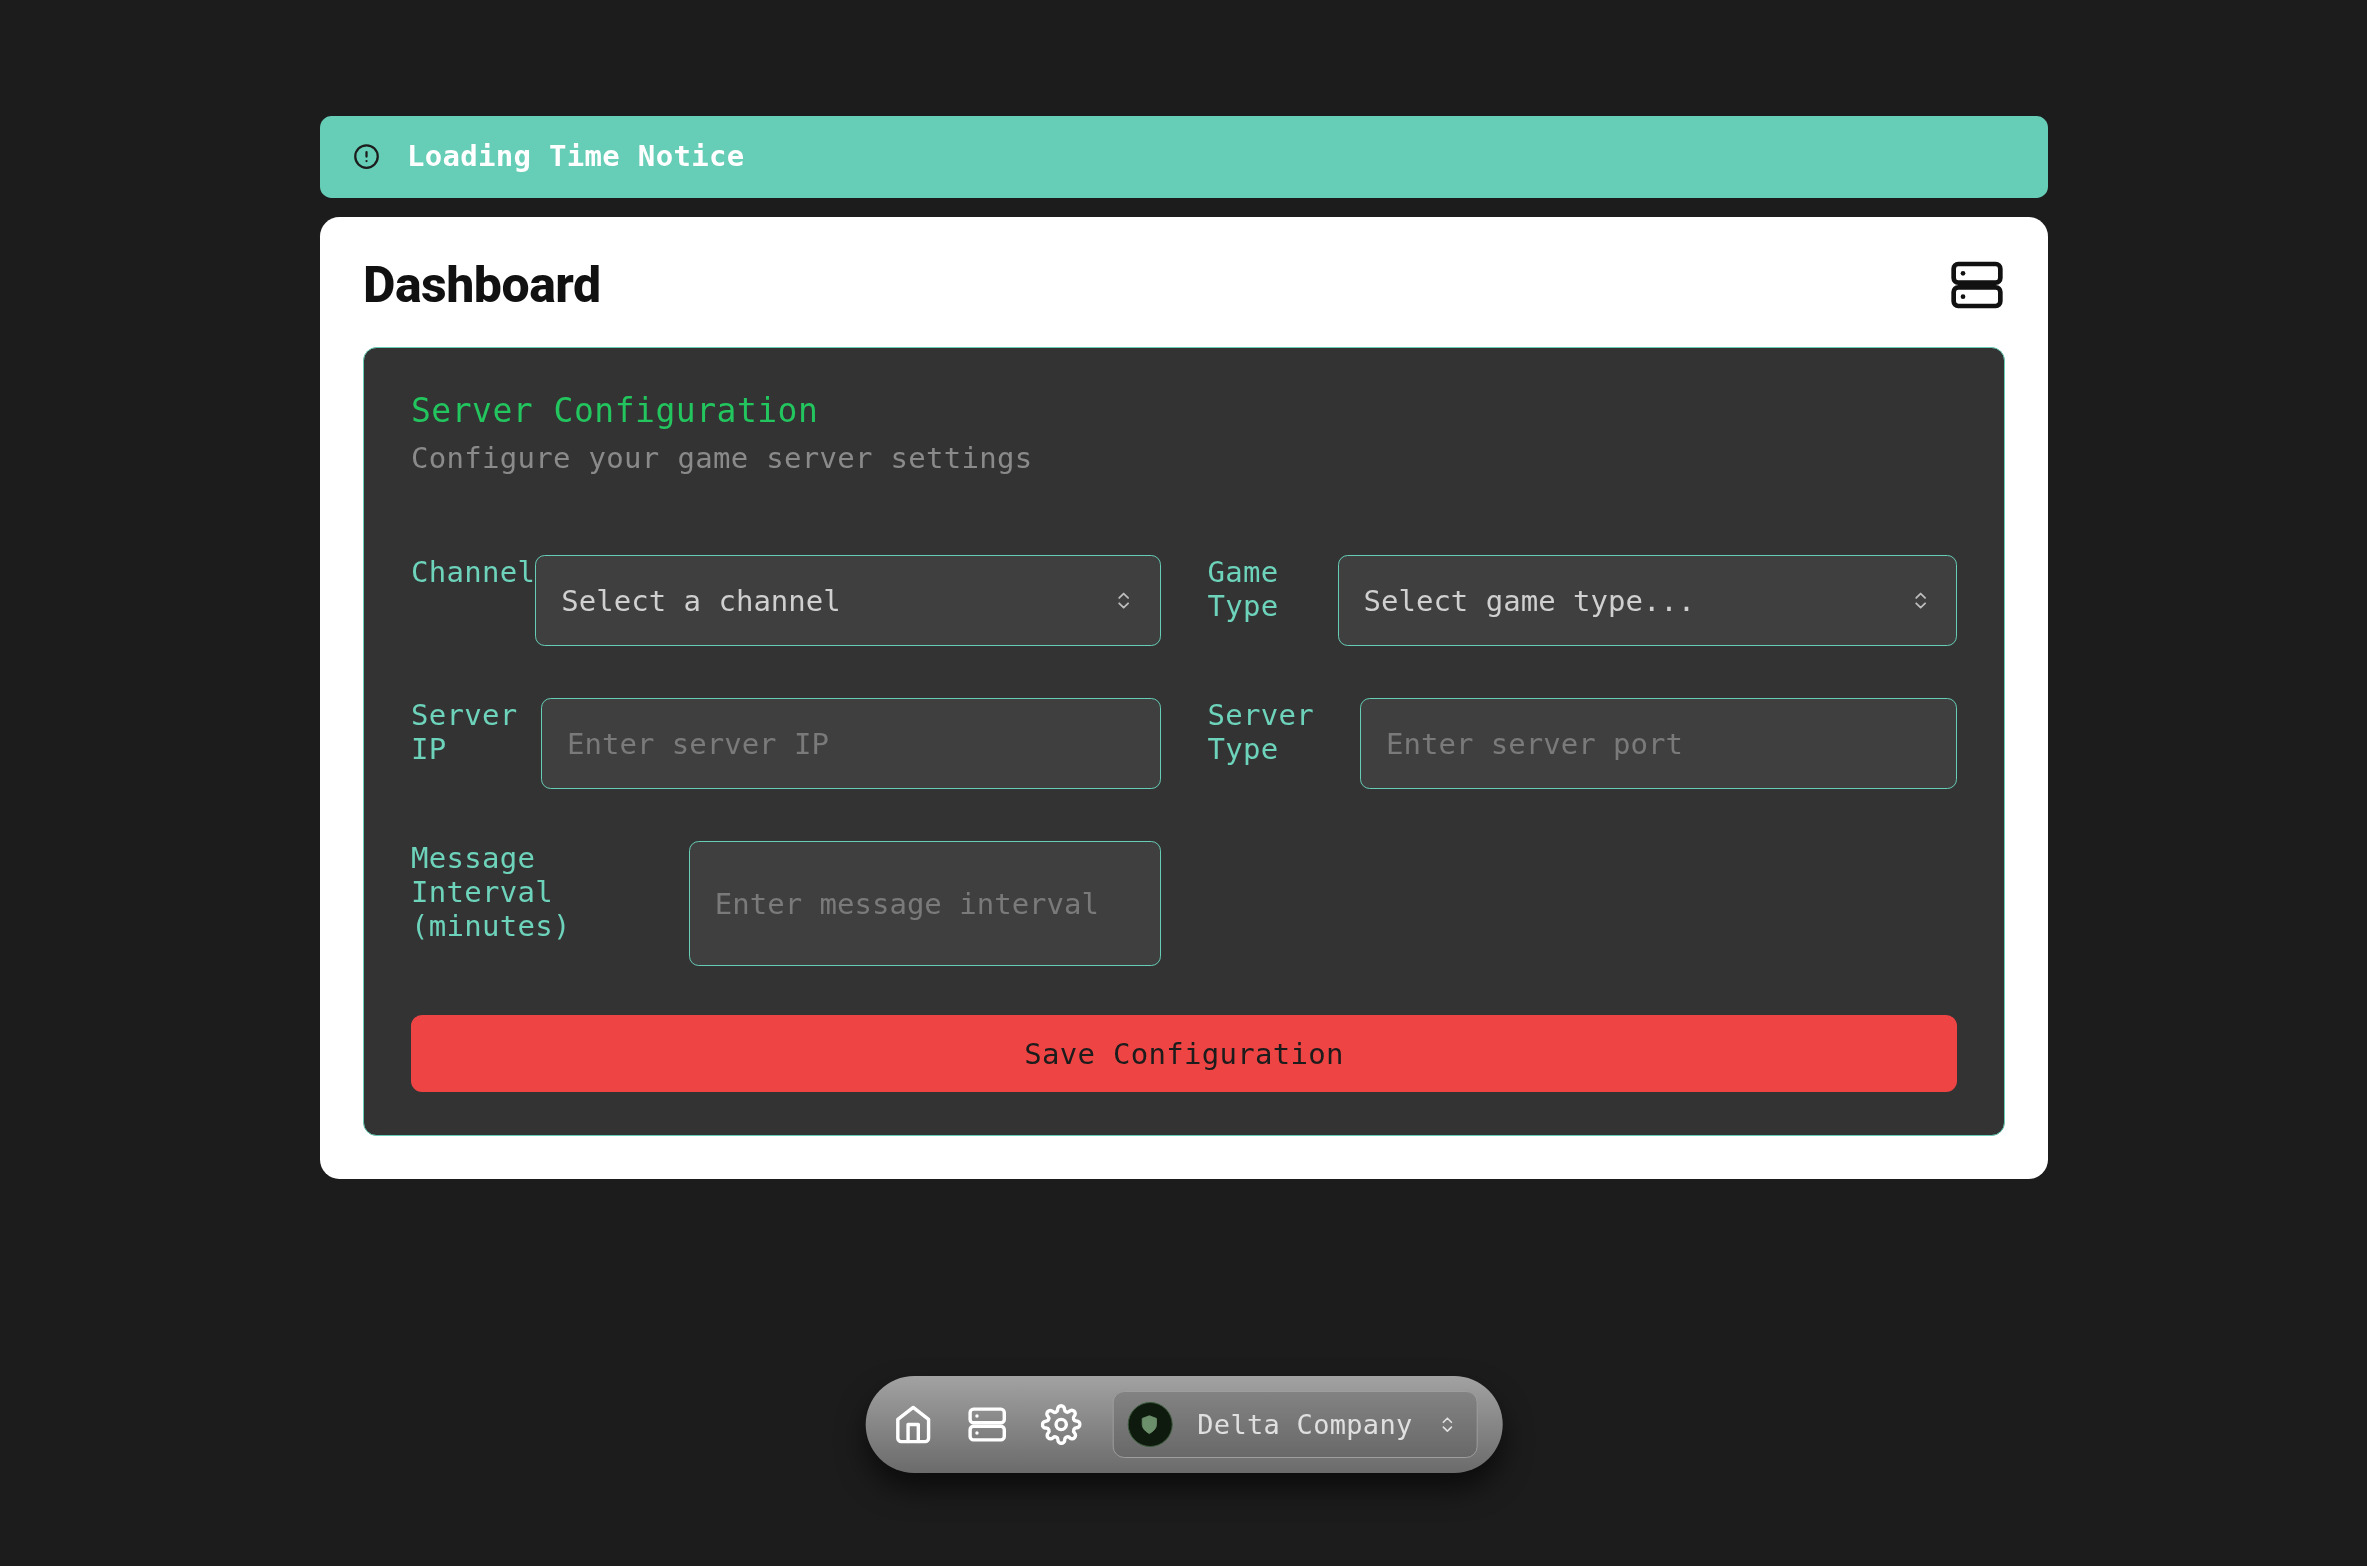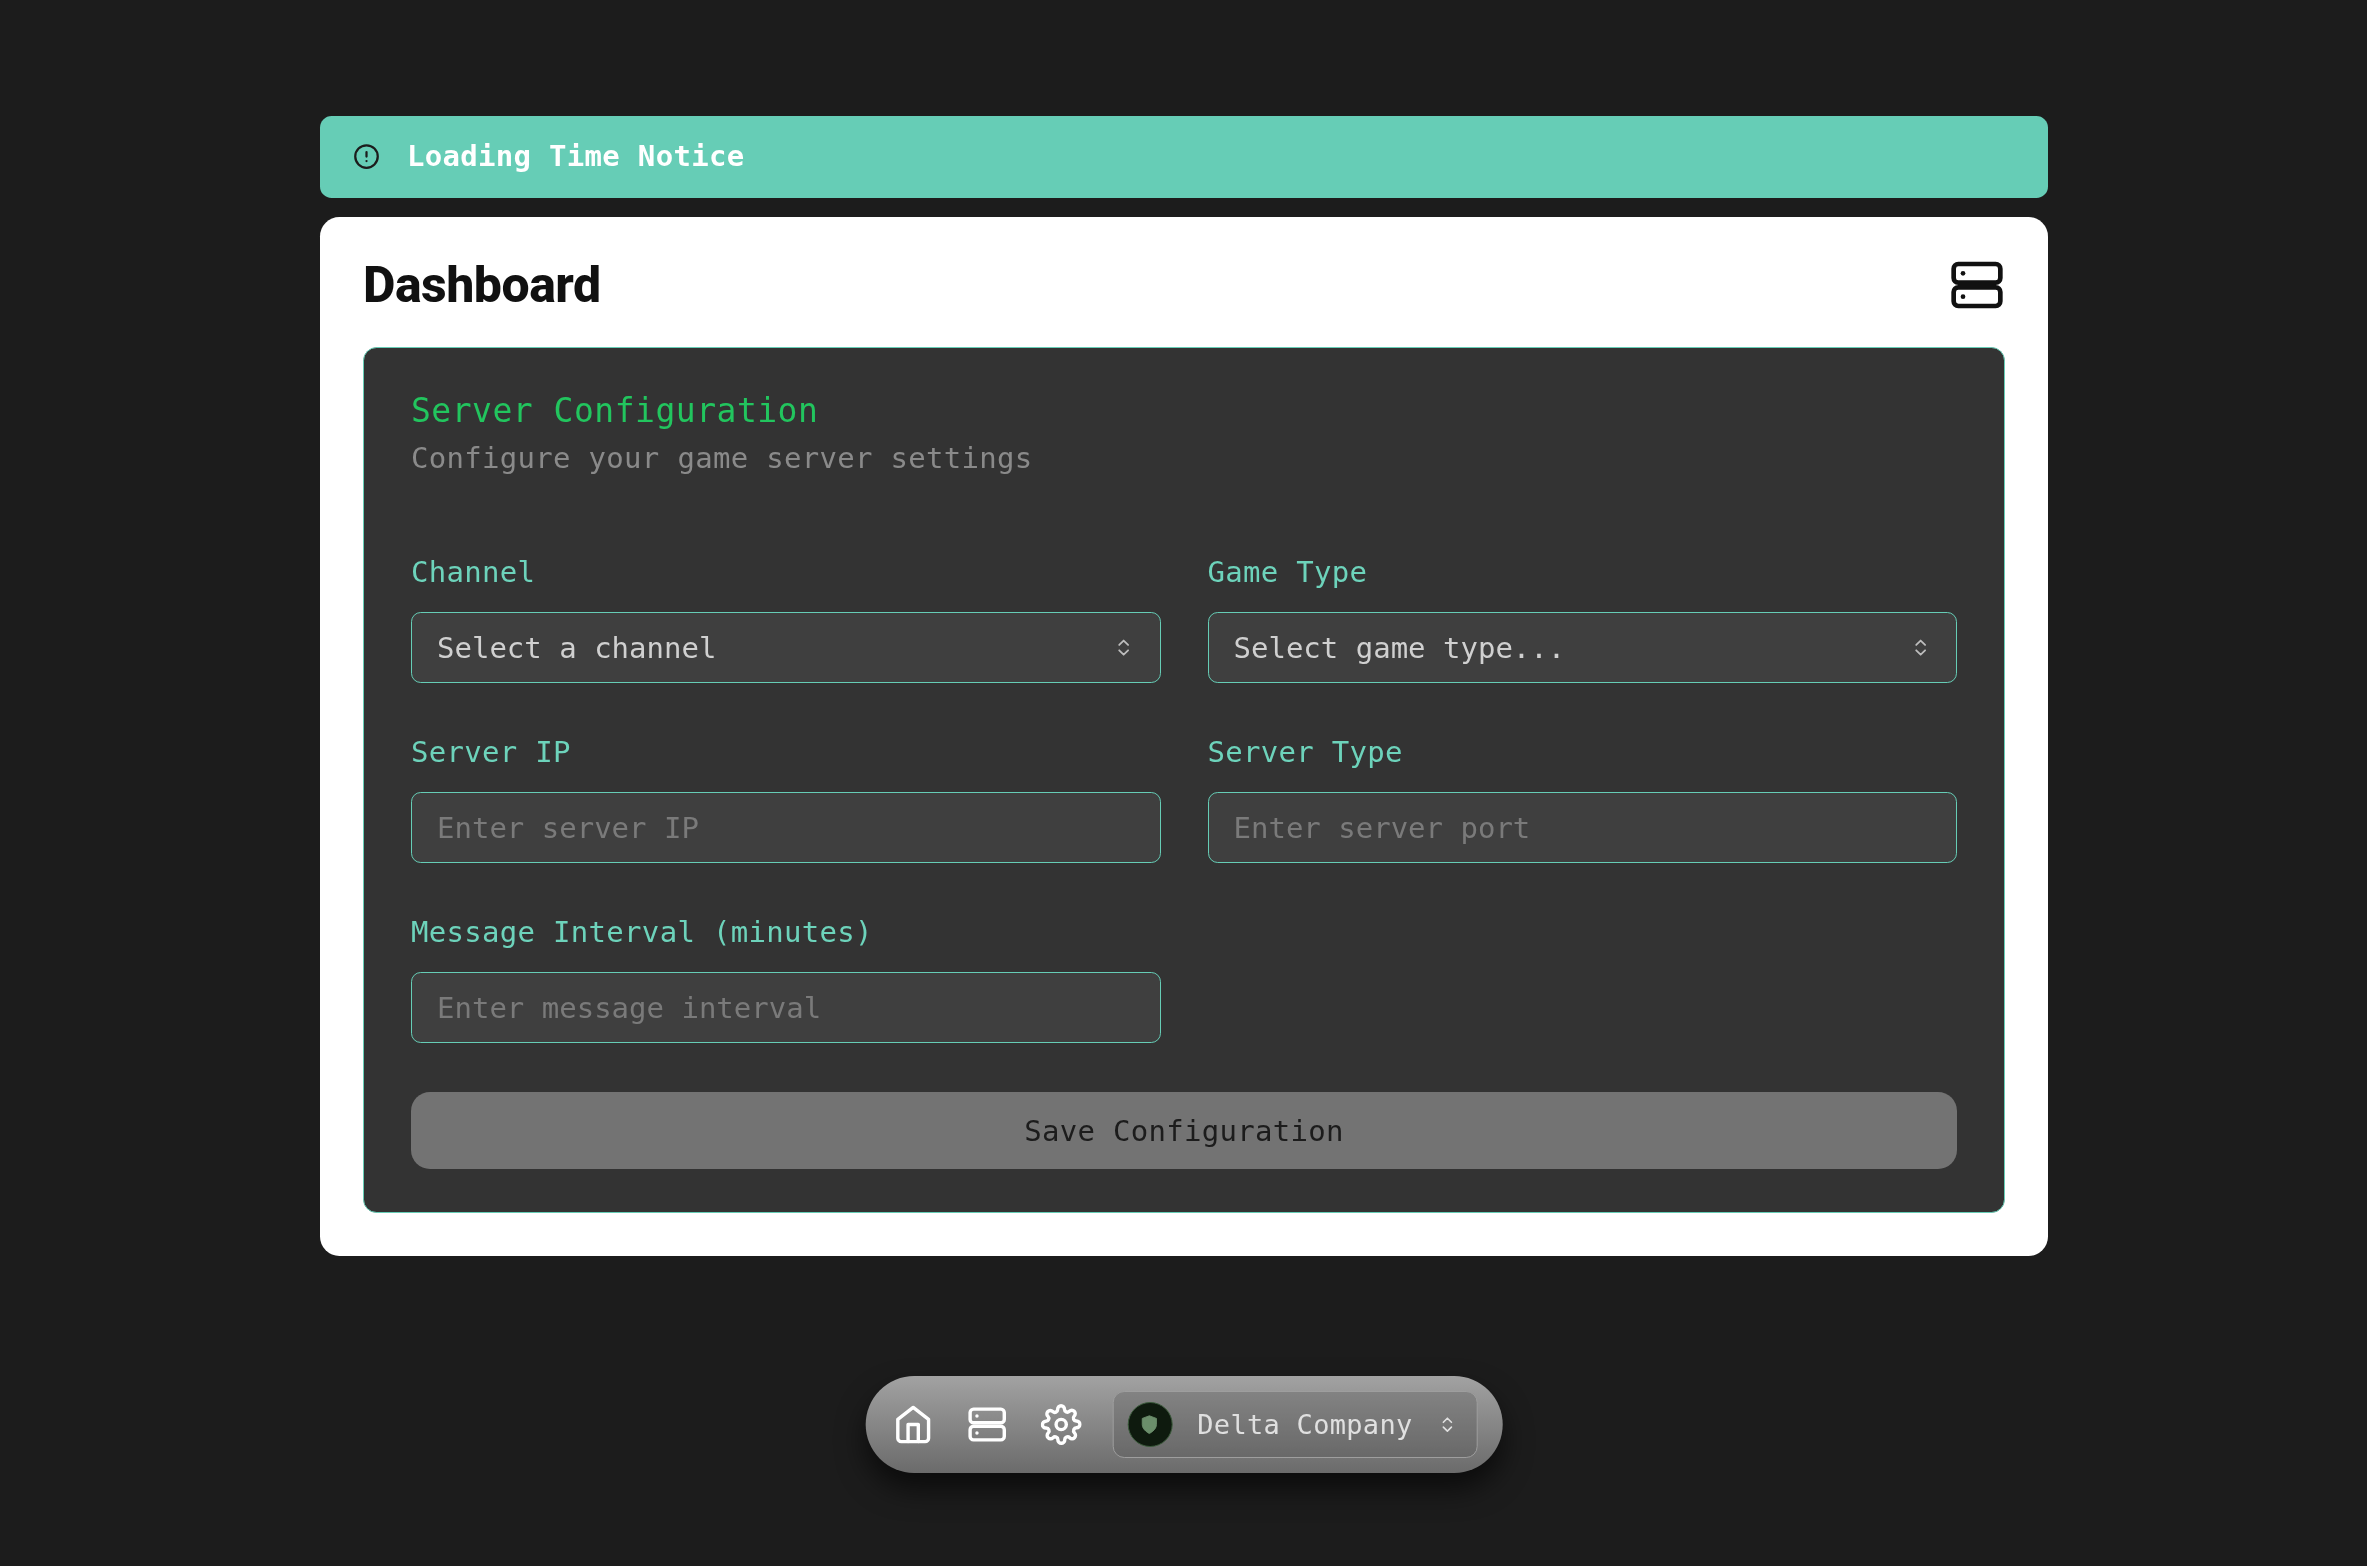--- a/index.html
+++ b/index.html
@@ -84,21 +84,21 @@
     margin-bottom: 80px;
     letter-spacing: 0.3px;
   }
 
   .grid {
     display: grid;
     grid-template-columns: 1fr 1fr;
     gap: 52px 47px;
     margin-bottom: 49px;
   }
-  .field-group { display: flex; flex-direction: column; }
+  .field-group { display: flex; flex-direction: row; }
   .field-label {
     color: #6dd3bb;
     font-size: 29px;
     margin-bottom: 23px;
     letter-spacing: 0.3px;
   }
 
   .select, .input {
     width: 100%;
     background: #3f3f3f;
@@ -112,23 +112,23 @@
     justify-content: space-between;
     align-items: center;
   }
   .select { cursor: pointer; }
   .select-value { flex: 1; }
   .input::placeholder { color: #7a7a7a; }
   .input { outline: none; }
 
   .save-btn {
     width: 100%;
-    background: #737373;
+    background: #ef4444;
     border: none;
-    border-radius: 19px;
+    border-radius: 11px;
     color: #1c1c1c;
     font-family: inherit;
     font-size: 29px;
     padding: 21.3px 0;
     cursor: pointer;
     letter-spacing: 0.3px;
   }
 
   
   .dock {

